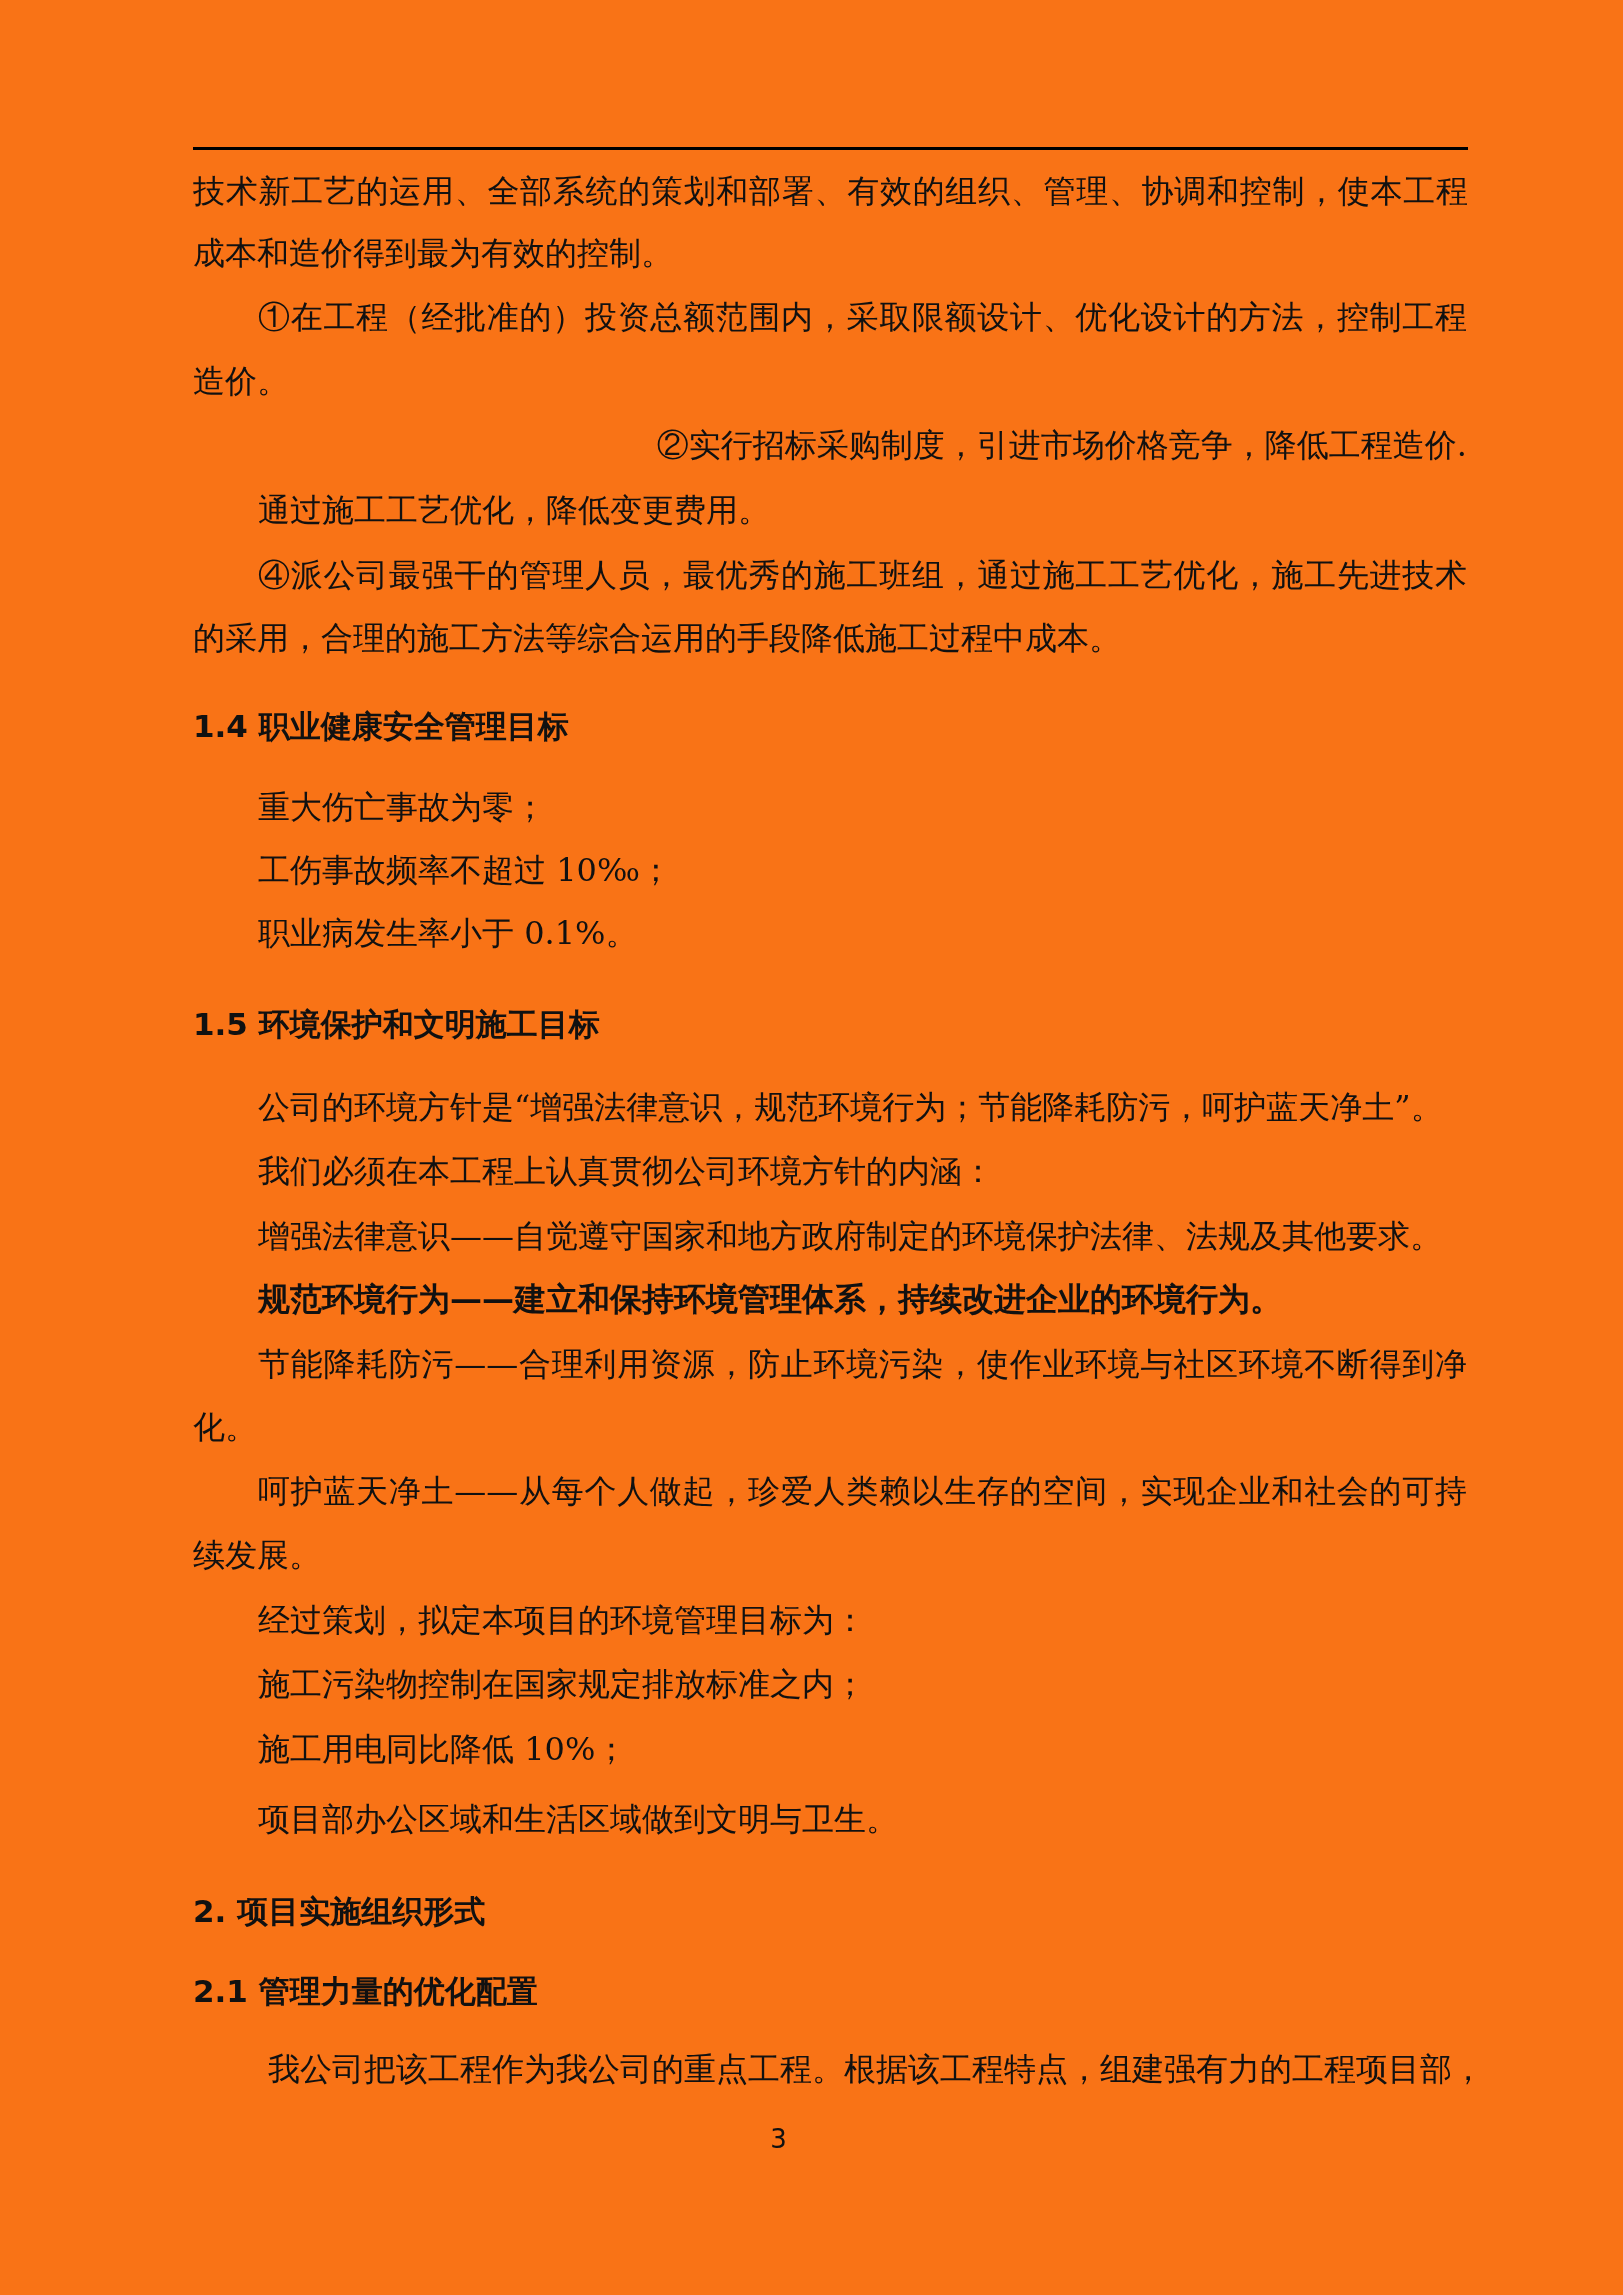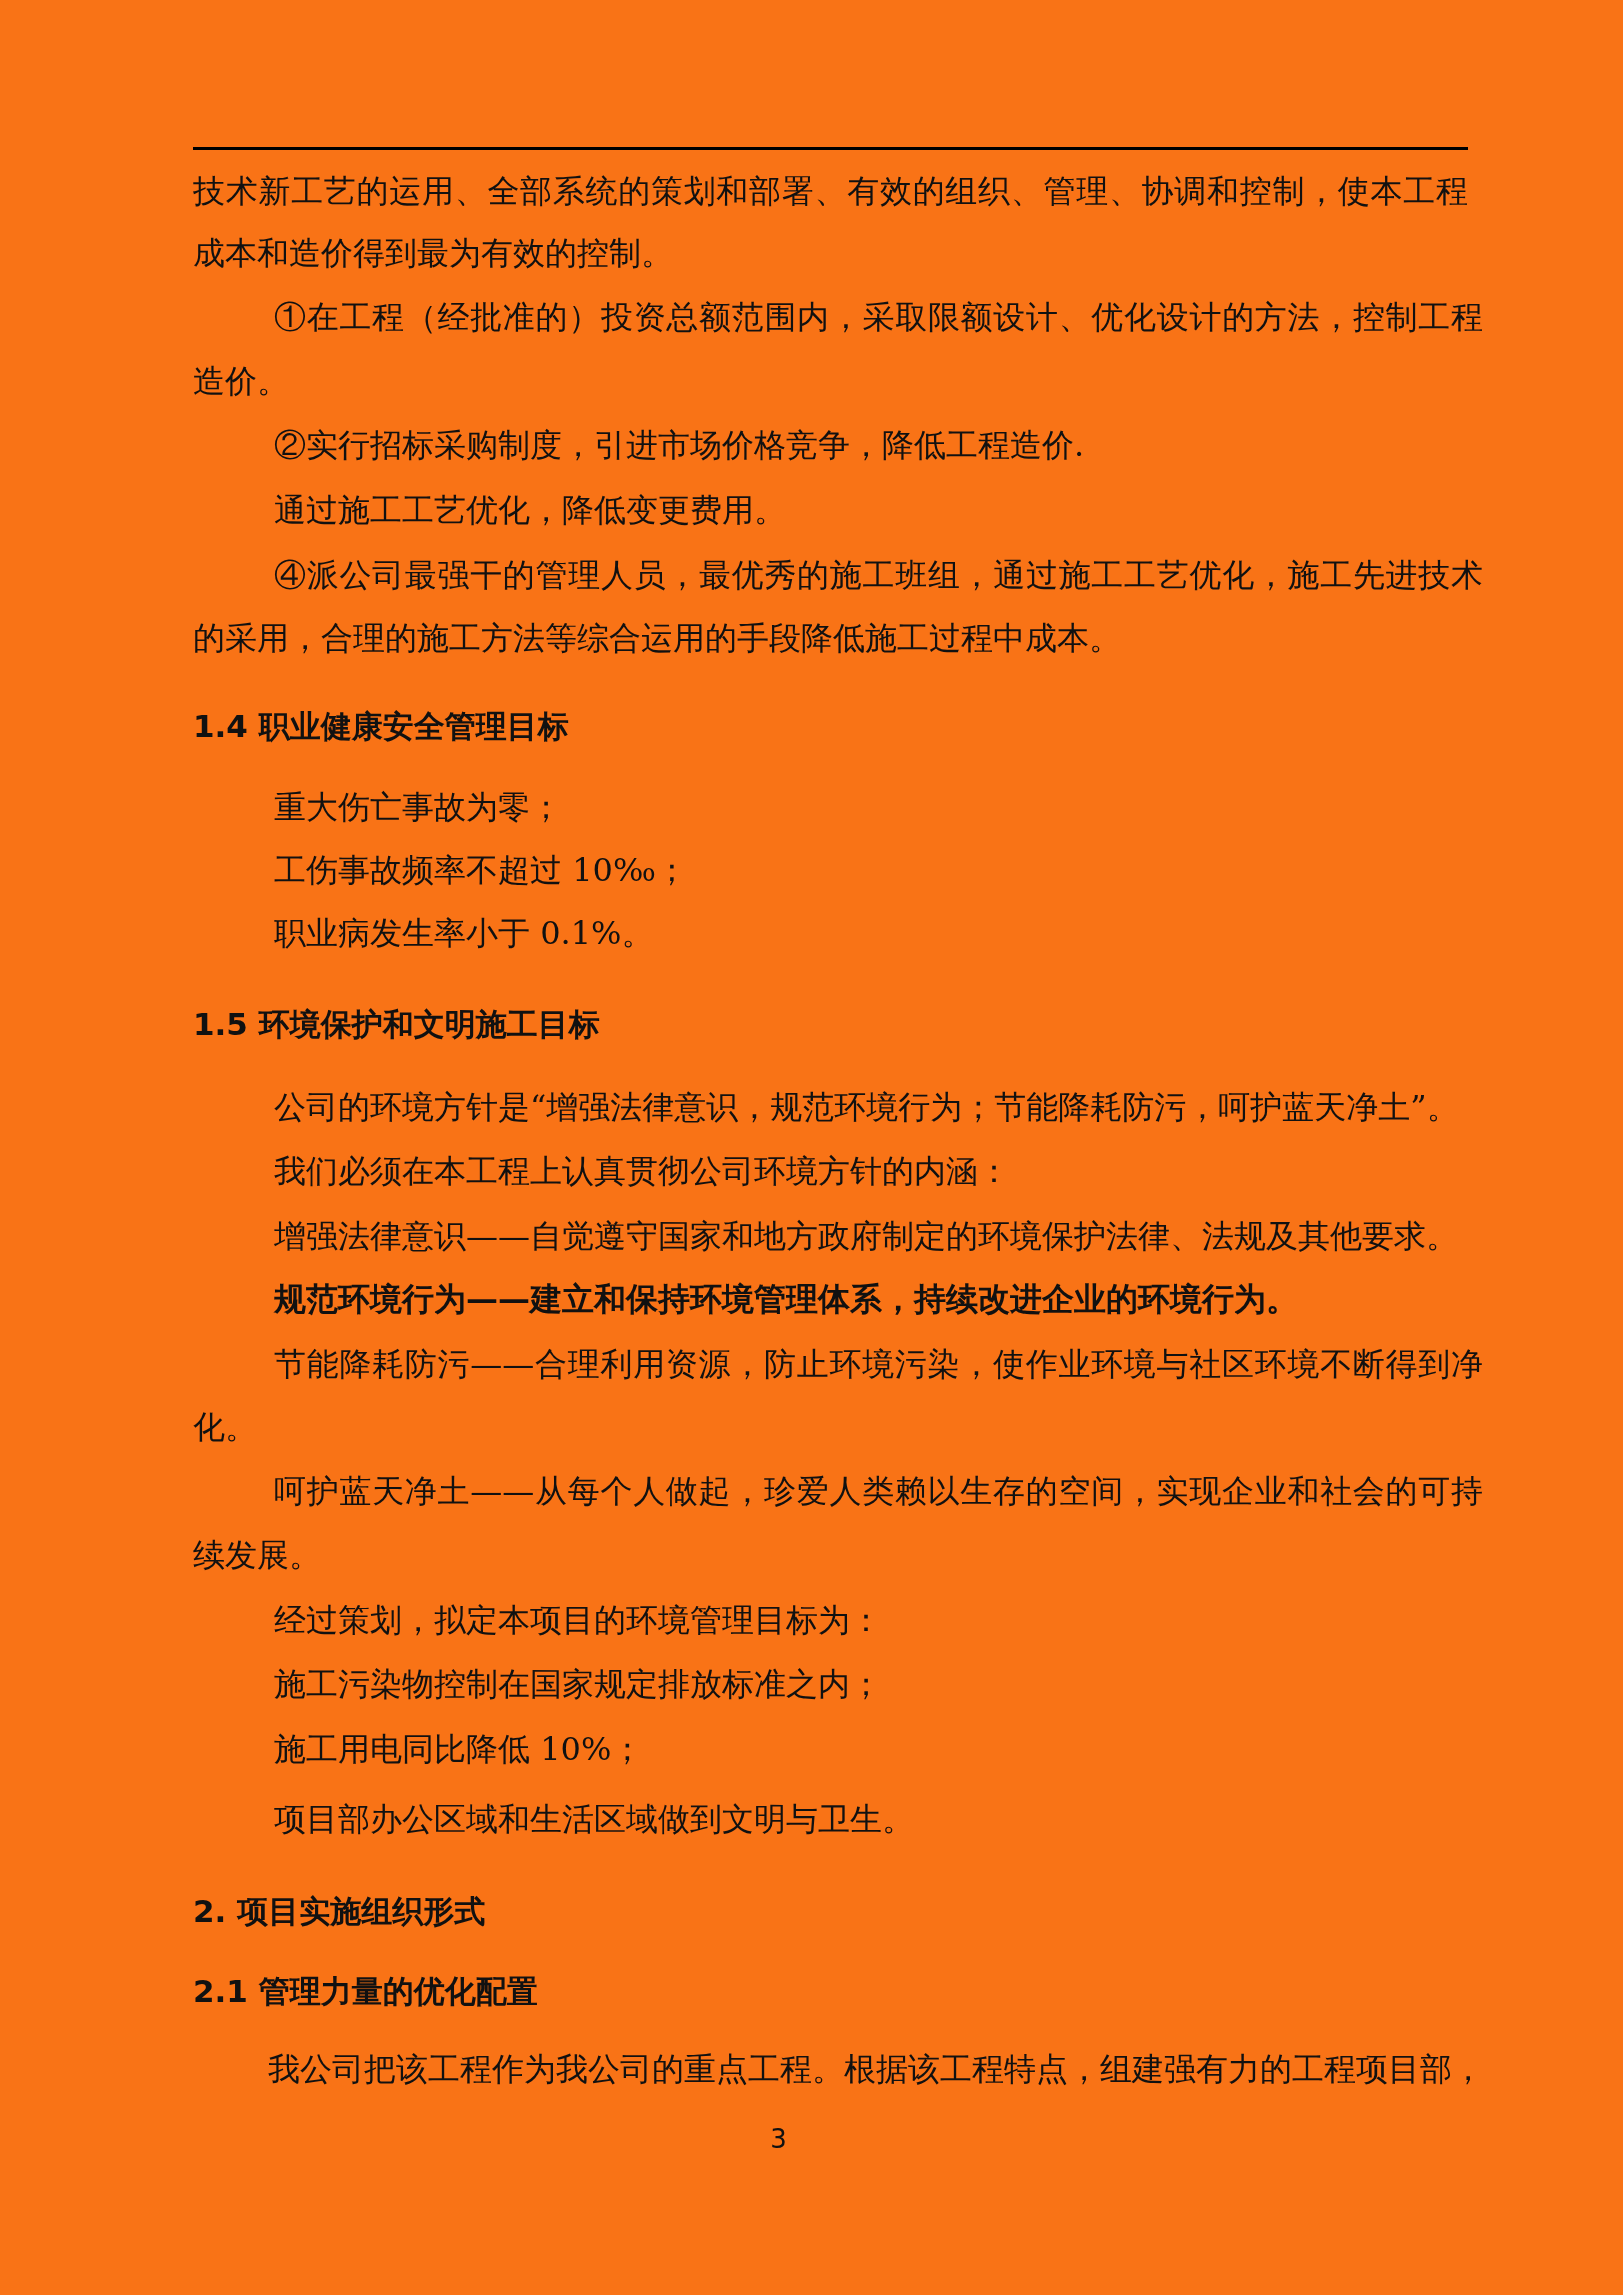--- a/index.html
+++ b/index.html
@@ -4,42 +4,42 @@
 <style>
   html, body { margin: 0; padding: 0; background: #ffffff; }
   body { width: 1623px; height: 2295px; position: relative; overflow: hidden; }
   .page { position: absolute; left: 0; top: 0; width: 1623px; height: 2295px; background: #f97316; }
   .header-rule { position: absolute; left: 193px; top: 147px; width: 1275px; height: 3.3px; background: #000000; }
   .line {
     position: absolute; left: 193px; width: 1275px; height: 46px; line-height: 46px;
     font-family: "DejaVu Serif", "Liberation Serif", serif; font-size: 32px; color: #111111;
     white-space: nowrap; overflow: visible;
   }
-  .line.indent { left: 258px; width: 1209px; margin-left: 16px; }
+  .line.indent { left: 258px; width: 1209px; }
   .line.indent-small { left: 268px; width: 1199px; }
   .line.justify { text-align: justify; text-align-last: justify; }
   .heading { font-weight: bold; font-family: "DejaVu Sans", "Liberation Sans", sans-serif; font-size: 31px; }
   .page-number {
     position: absolute; left: 759px; top: 2123px; width: 39px; text-align: center;
     font-family: "DejaVu Sans", "Liberation Sans", sans-serif; font-size: 26px; color: #111111; line-height: 33px;
   }
 </style>
 </head>
 <body>
 
 <div class="page">
 
   <div class="header-rule"></div>
 
   <div class="line justify" style="top:168px;">技术新工艺的运用、全部系统的策划和部署、有效的组织、管理、协调和控制，使本工程</div>
   <div class="line" style="top:230px;">成本和造价得到最为有效的控制。</div>
 
   <div class="line indent justify" style="top:294px;">①在工程（经批准的）投资总额范围内，采取限额设计、优化设计的方法，控制工程</div>
   <div class="line" style="top:358px;">造价。</div>
-  <div class="line indent" style="top:422px;">②实行招标采购制度，引进市场价格竞争，降低工程造价.</div>
+  <div class="line indent" style="top:422px;text-align:right;">②实行招标采购制度，引进市场价格竞争，降低工程造价.</div>
   <div class="line indent" style="top:487px;">通过施工工艺优化，降低变更费用。</div>
   <div class="line indent justify" style="top:552px;">④派公司最强干的管理人员，最优秀的施工班组，通过施工工艺优化，施工先进技术</div>
   <div class="line" style="top:615px;">的采用，合理的施工方法等综合运用的手段降低施工过程中成本。</div>
 
   <div class="line heading" style="top:703px;">1.4 职业健康安全管理目标</div>
   <div class="line indent" style="top:784px;">重大伤亡事故为零；</div>
   <div class="line indent" style="top:847px;">工伤事故频率不超过 10‰；</div>
   <div class="line indent" style="top:910px;">职业病发生率小于 0.1%。</div>
 
   <div class="line heading" style="top:1001px;">1.5 环境保护和文明施工目标</div>

